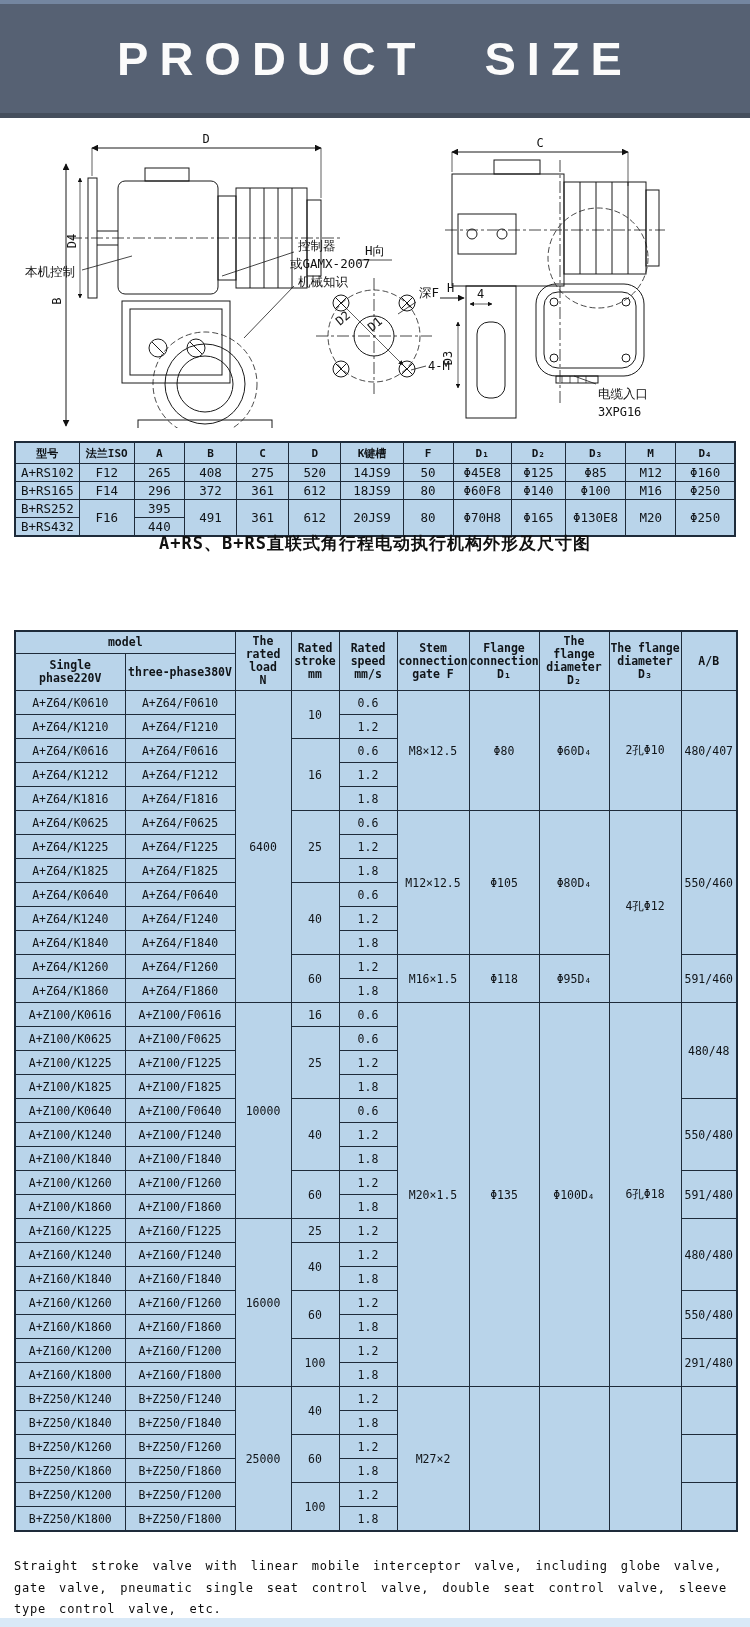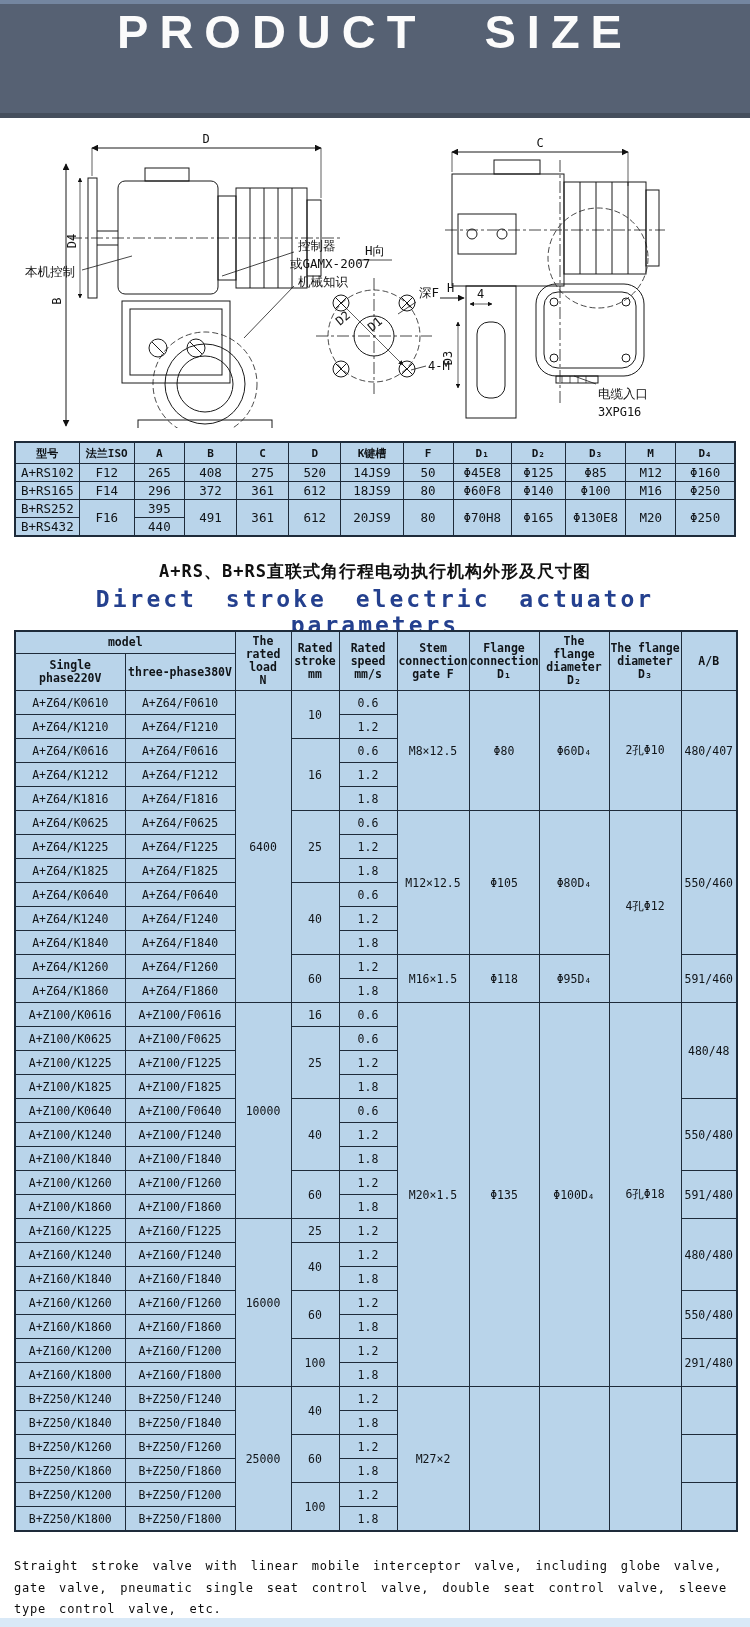--- a/index.html
+++ b/index.html
@@ -2,41 +2,41 @@
 <html><head>
 <meta charset="utf-8">
 <style>
   html,body { margin:0; padding:0; background:#ffffff; }
   .page { position:relative; width:750px; height:1627px; background:#ffffff; overflow:hidden;
           font-family:"DejaVu Sans Mono", monospace; }
 
   
   .hdr { position:absolute; top:0; left:0; width:750px; height:118px; background:#566173;
          border-top:4px solid #7486a0; border-bottom:5px solid #454e5c; box-sizing:border-box;
-         display:flex; align-items:flex-start; justify-content:center; }
+         display:flex; align-items:center; justify-content:center; }
   .hdr-title { color:#fbfbfb; font-family:"Liberation Sans", sans-serif; font-size:47px;
                font-weight:bold; letter-spacing:11px; word-spacing:34px; }
 
   
   .diagram { position:absolute; top:126px; left:0; width:750px; height:302px; }
   .diagram svg text { font-family:"DejaVu Sans Mono", monospace; font-size:12px; fill:#111; }
   .diagram svg text.cjk { font-size:12.5px; }
 
   
   table { border-collapse:collapse; table-layout:fixed; }
   td, th { border:1px solid #1e2b3a; background:#b9d4ea; text-align:center; vertical-align:middle;
            color:#101418; overflow:hidden; }
   .tbl { border:2px solid #1e2b3a; }
 
   .t1wrap { position:absolute; top:441px; left:14px; width:722px; }
   .t1 { width:722px; }
   .t1 th { font-size:11px; font-weight:bold; height:18px; padding:1px 0; }
   .t1 td { font-size:12.5px; height:15px; padding:1px 2px; }
 
-  .caption { position:absolute; top:560px; left:0; width:750px; text-align:center;
+  .caption { position:absolute; top:532px; left:0; width:750px; text-align:center;
              font-size:17px; font-weight:bold; color:#111; letter-spacing:1px; }
 
   .section-title { position:absolute; top:586px; left:0; width:750px; text-align:center;
                    color:#24408e; font-size:23px; font-weight:bold; letter-spacing:3px;
                    word-spacing:12px; }
 
   .t2wrap { position:absolute; top:630px; left:14px; width:722px; }
   .t2 { width:722px; }
   .t2 th { font-size:11.5px; font-weight:bold; white-space:pre-line; line-height:13px; padding:3px 0; }
   .t2 td { font-size:11.5px; height:23px; padding:0 1px; }
@@ -287,21 +287,20 @@
           <tr>
             <td>B+RS432</td>
             <td>440</td>
           </tr>
         </tbody>
     </table>
   </div>
 
   <div class="caption">A+RS、B+RS直联式角行程电动执行机构外形及尺寸图</div>
 
-  <div class="section-title">Direct stroke electric actuator parameters</div>
 
   <div class="t2wrap">
     <table class="t2 tbl">
       <colgroup>
         <col style="width:110px">
           <col style="width:110px">
           <col style="width:56px">
           <col style="width:48px">
         <col style="width:58px">
           <col style="width:72px">

